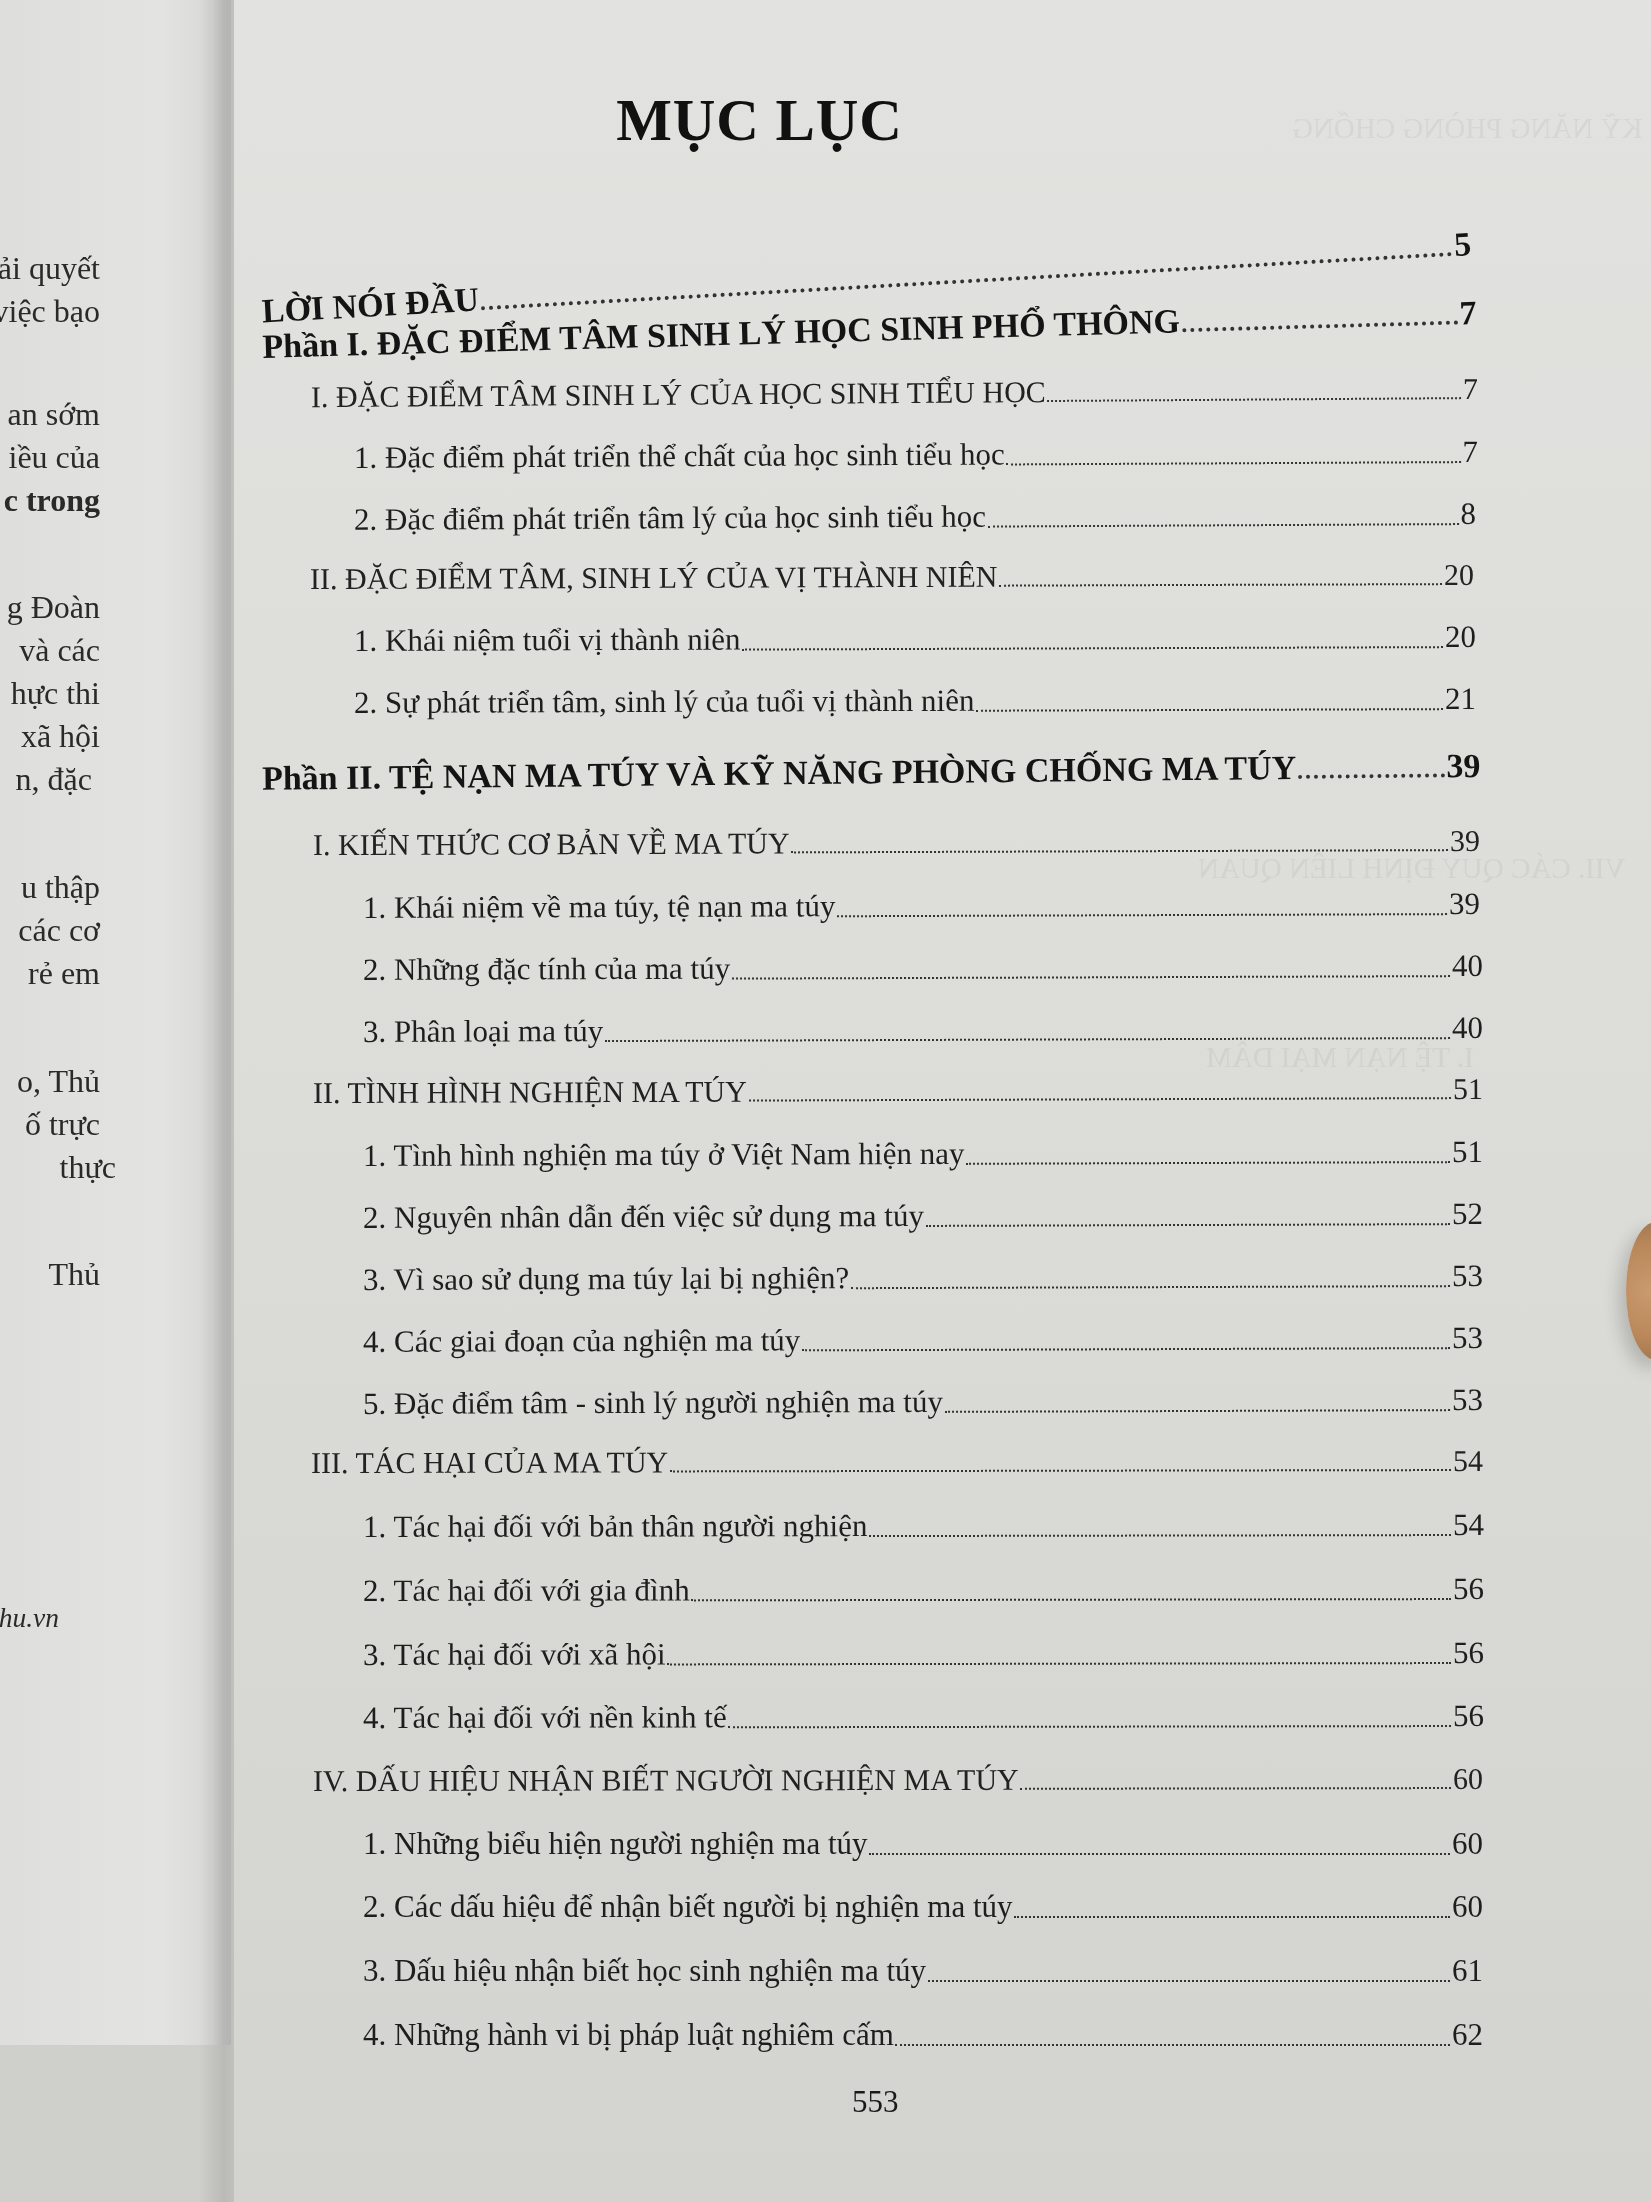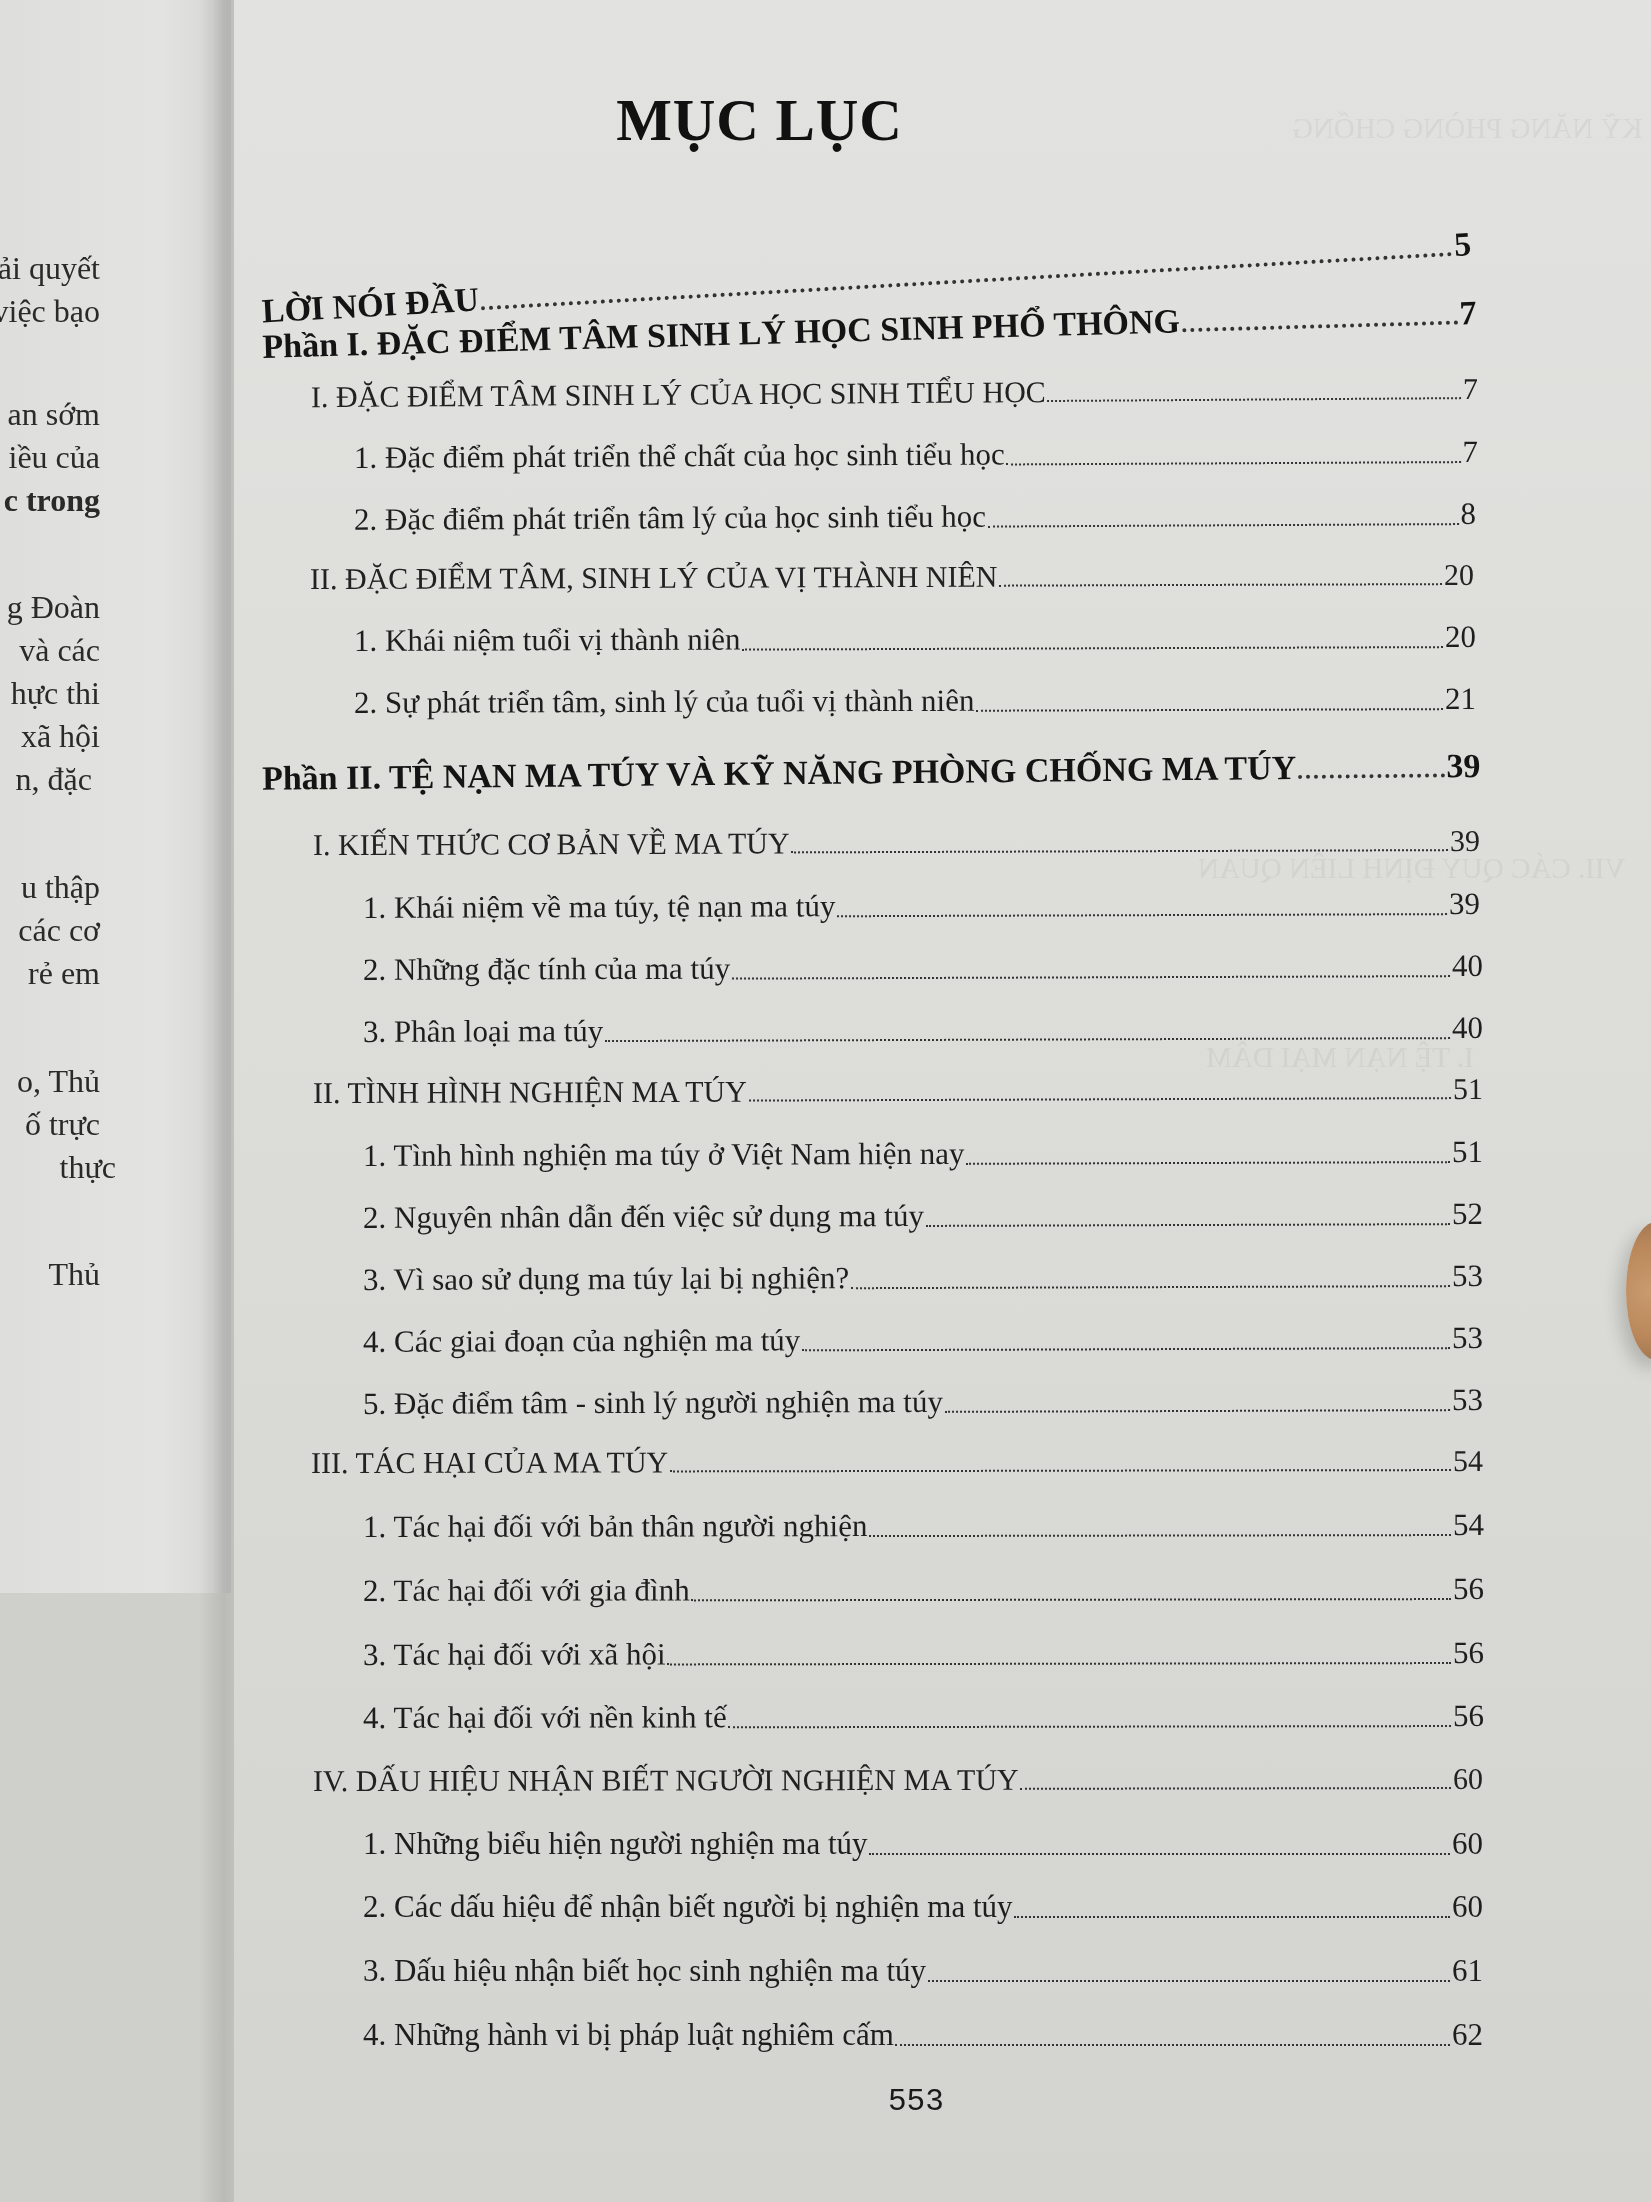--- a/index.html
+++ b/index.html
@@ -14,21 +14,21 @@
       background: #cfcfcb;
       font-family: "Liberation Serif", "DejaVu Serif", serif;
       color: #1d1d1d;
     }
     
     .left-page {
       position: absolute;
       left: 0;
       top: 0;
       width: 231px;
-      height: 1593px;
+      height: 2045px;
       background: linear-gradient(to right, #dedfdc 0%, #e3e4e1 70%, #d9dad7 92%, #c4c5c2 100%);
       overflow: hidden;
     }
     .left-page .fragment {
       position: absolute;
       right: 131px;
       white-space: nowrap;
       font-size: 32px;
       color: #2a2a2a;
       text-align: right;
@@ -112,24 +112,23 @@
       color: #222;
     }
     .lvl-item {
       font-size: 31px;
       color: #1e1e1e;
     }
     .page-number {
       position: absolute;
       left: 852px;
       top: 2084px;
-      font-family: Liberation Mono, monospace;
+      font-family: Liberation Serif, serif;
       font-size: 31px;
       color: #1a1a1a;
-      margin-left: 36px;
     }
     .ghost {
       position: absolute;
       color: rgba(120,120,120,0.10);
       font-size: 29px;
       white-space: nowrap;
       transform: scaleX(-1);
     }
   </style>
 </head>

